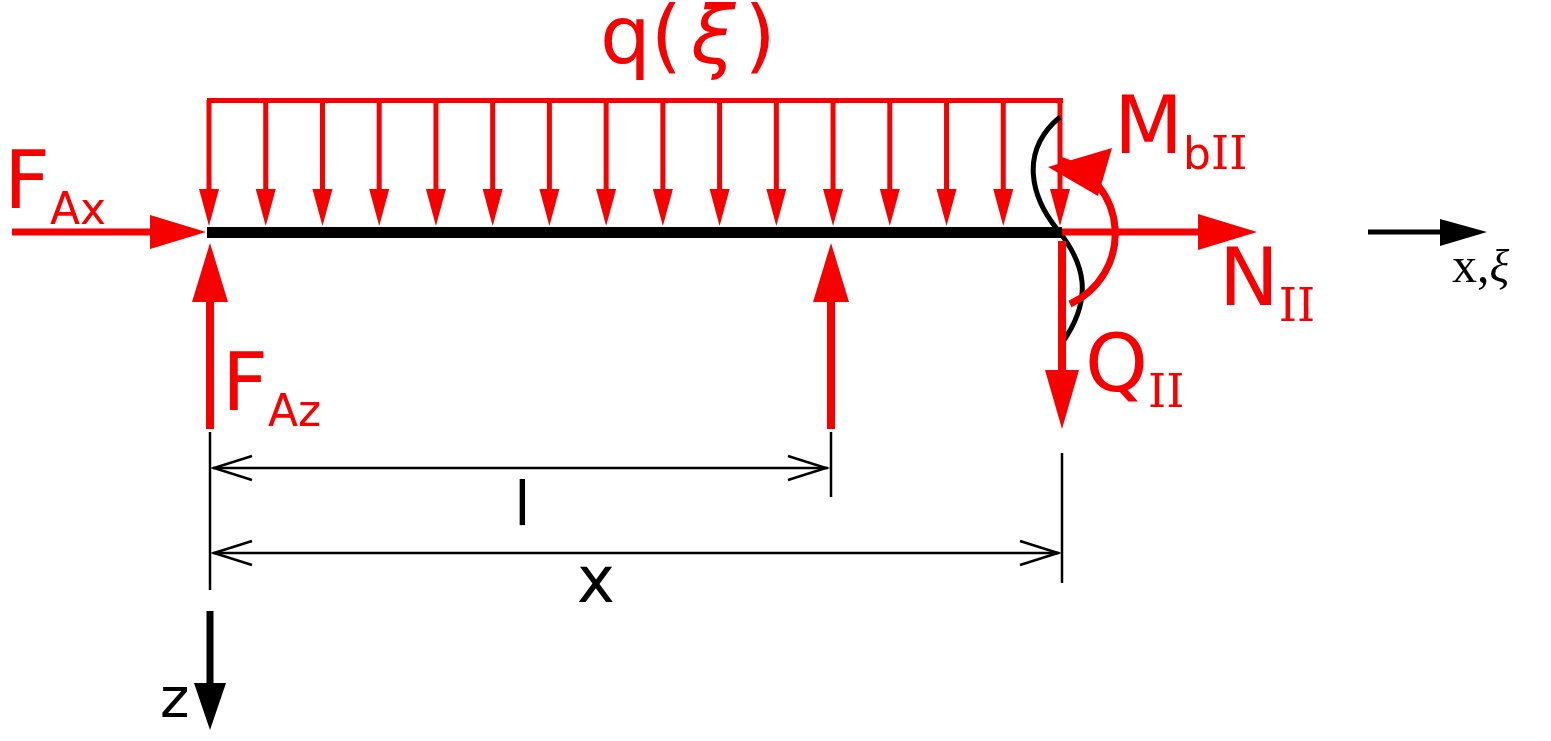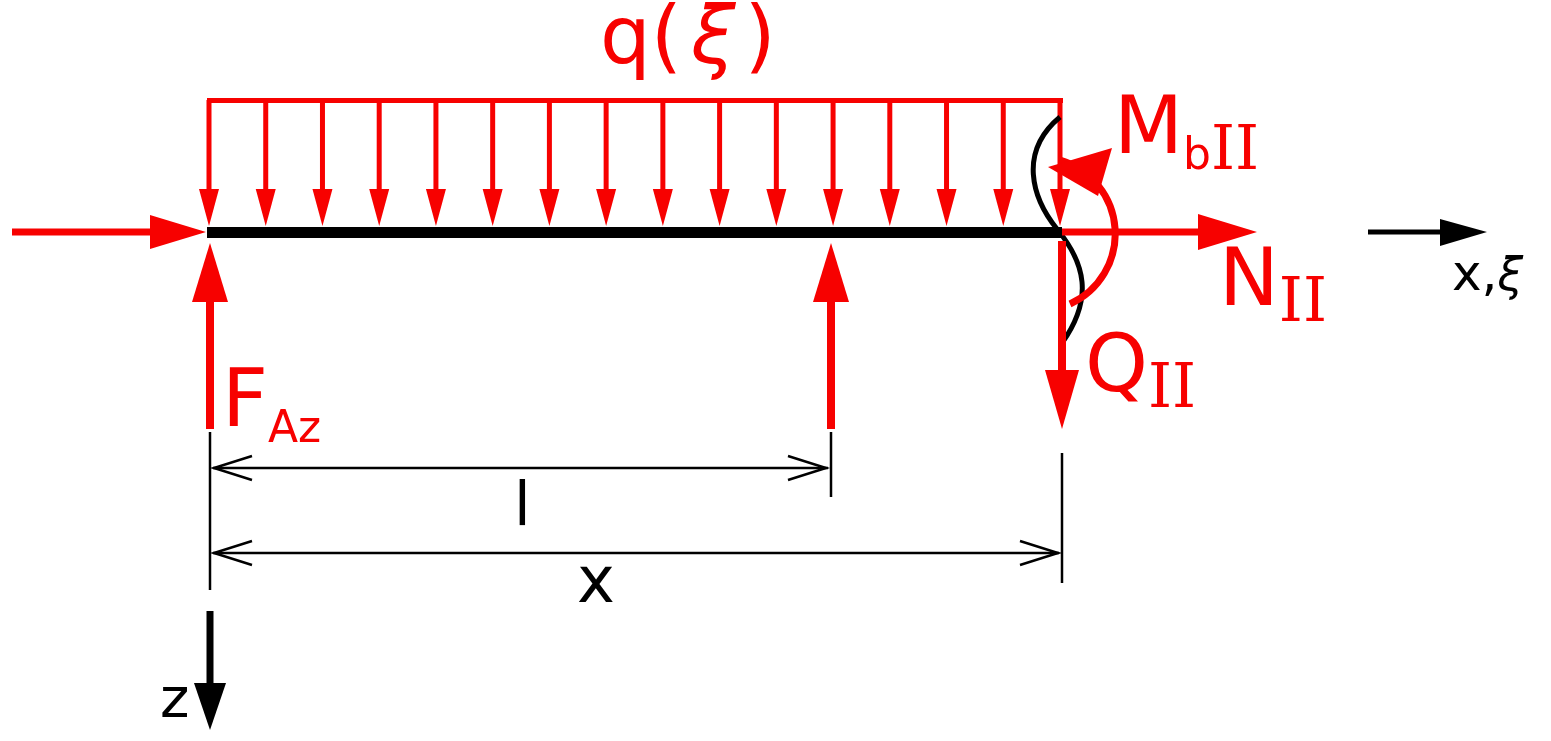--- a/index.html
+++ b/index.html
@@ -20,21 +20,21 @@
     position:absolute;
     line-height:1;
     white-space:nowrap;
     font-family:"DejaVu Sans",sans-serif;
     user-select:none;
   }
   .red{color:var(--red);}
   .ink{color:var(--ink);}
   .main{font-size:80px;}
   .sub{font-size:44px;position:relative;top:16px;}
-  .sub-serif{font-family:"DejaVu Serif",serif;font-size:61px;position:relative;top:16px;}
+  .sub-serif{font-family:"DejaVu Serif",serif;font-size:46px;position:relative;top:16px;}
   .qlabel{font-size:80px;}
   .qlabel .xi{font-style:italic;margin:0 9px;}
   .axis-label{font-size:50px;}
   .axis-label .xi{font-style:italic;font-size:46px;}
   .dim-label-l{font-size:60px;}
   .dim-label-x{font-size:64px;}
   .z-label{font-size:56px;}
 </style>
 </head>
 <body>
@@ -139,31 +139,32 @@
     </g>
 
     <g>
       <line x1="210" y1="611" x2="210" y2="688" stroke="var(--ink)" stroke-width="7"></line>
       <polygon points="194,683 226,683 210,730" fill="var(--ink)"></polygon>
     </g>
   </svg>
 
   <div class="lbl red qlabel" style="left:600px;top:-4px;"><span>q(</span><span class="xi">ξ</span><span>)</span></div>
 
+  <div class="lbl red" style="left:4px;top:141px;"><span class="main">F</span><span class="sub">Ax</span></div>
 
-  <div class="lbl red" style="left:222px;top:359px;"><span class="main">F</span><span class="sub">Az</span></div>
+  <div class="lbl red" style="left:222px;top:343px;"><span class="main">F</span><span class="sub">Az</span></div>
 
 
   <div class="lbl red" style="left:1114px;top:86px;"><span class="main">M</span><span class="sub">b</span><span class="sub-serif">II</span></div>
 
   <div class="lbl red" style="left:1219px;top:238px;"><span class="main">N</span><span class="sub-serif">II</span></div>
 
   <div class="lbl red" style="left:1085px;top:324px;"><span class="main">Q</span><span class="sub-serif">II</span></div>
 
-  <div class="lbl ink axis-label" style="left:1452px;top:248px;"><span>x,</span><span class="xi">ξ</span></div>
+  <div class="lbl ink axis-label" style="left:1452px;top:240px;font-family:Liberation Serif, serif;"><span>x,</span><span class="xi">ξ</span></div>
 
   <div class="lbl ink dim-label-l" style="left:514px;top:474px;">l</div>
 
   <div class="lbl ink dim-label-x" style="left:577px;top:548px;">x</div>
 
   <div class="lbl ink z-label" style="left:160px;top:670px;">z</div>
 
 </div>
 
 </body></html>

